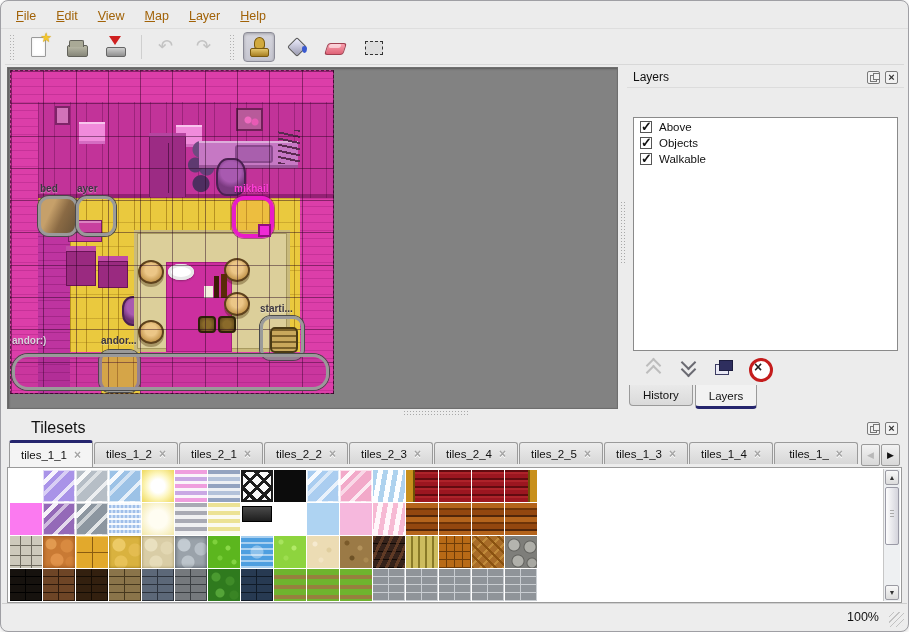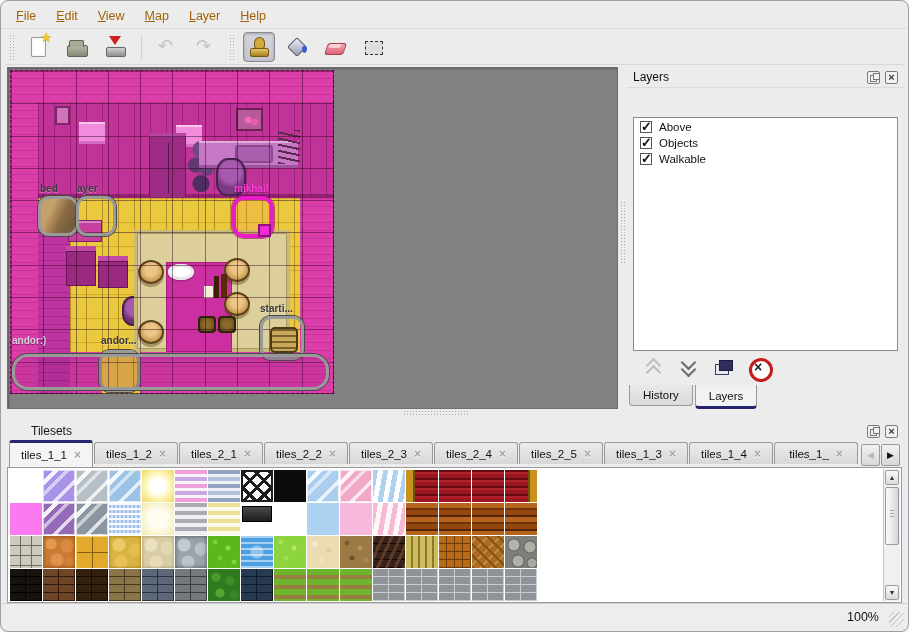--- a/index.html
+++ b/index.html
@@ -133,21 +133,21 @@
   .ic-duplicate-layer::before{content:"";position:absolute;left:3px;top:8px;width:12px;height:9px;background:#e8e8f4;border:1px solid #3c3c62;}
   .ic-duplicate-layer::after{content:"";position:absolute;left:7px;top:4px;width:12px;height:9px;background:#2e2e5e;border:1px solid #1c1c3e;}
   .ic-delete-layer::before{content:"";position:absolute;left:2px;top:2px;width:18px;height:18px;border:3px solid #c41c1c;border-radius:50%;background:#fff;}
   .ic-delete-layer::after{content:"×";position:absolute;left:0;top:0;width:22px;line-height:22px;text-align:center;font-weight:bold;font-size:14px;color:#222;}
   .dock-tabs{position:absolute;left:2px;bottom:0px;display:flex;align-items:flex-start;}
   .dock-tab{height:21px;padding:0 13px;display:flex;align-items:center;font-size:11.5px;color:#111;background:linear-gradient(#e9e9e9,#dadada);border:1px solid #9a9a9a;border-top:none;border-radius:0 0 4px 4px;margin-right:2px;cursor:pointer;}
   .dock-tab.active{height:24px;background:#f2f2f2;border-bottom:3px solid #26266e;}
 
   
   .dock-bottom{position:absolute;left:4px;top:417px;width:899px;height:185px;}
-  .ts-title{position:absolute;left:0;top:0;right:0;height:20px;display:flex;align-items:flex-end;padding:0 6px 0 26px;font-size:12px;color:#111;}
+  .ts-title{position:absolute;left:0;top:0;right:0;height:20px;display:flex;align-items:center;padding:0 6px 0 26px;font-size:16px;color:#111;}
   .ts-title .ttl{flex:1;}
   .ts-tabbar{position:absolute;left:4px;top:21px;right:46px;height:28px;display:flex;align-items:center;overflow:hidden;}
   .ts-tab{flex:none;height:22px;padding:0 9px;display:flex;align-items:center;gap:7px;font-size:11.5px;color:#111;background:linear-gradient(#ececec,#d7d7d7);border:1px solid #9a9a9a;border-bottom:none;border-radius:3px 3px 0 0;margin-right:1px;cursor:pointer;min-width:84px;justify-content:center;}
   .ts-tab.active{height:27px;background:#f4f4f4;border-top:3px solid #26266e;}
   .tab-close{font-weight:bold;font-size:12px;color:#a4a4a4;text-shadow:0 1px 0 #fff;cursor:pointer;}
   .ts-scroll{position:absolute;right:4px;top:26px;display:flex;}
   .ts-scroll .sc{width:19px;height:22px;background:linear-gradient(#f2f2f2,#d8d8d8);border:1px solid #9a9a9a;border-radius:2px;margin-left:1px;display:flex;align-items:center;justify-content:center;font-size:9px;cursor:pointer;}
   .sc.left{color:#b8b8b8;}.sc.right{color:#111;}
   .ts-view{position:absolute;left:2px;top:49px;right:2px;bottom:0;background:#fff;border:1px solid #9a9a9a;overflow:hidden;}
   .tileset-grid{position:absolute;left:2px;top:2px;display:grid;grid-template-columns:repeat(16,32px);grid-auto-rows:32px;gap:1px;}

